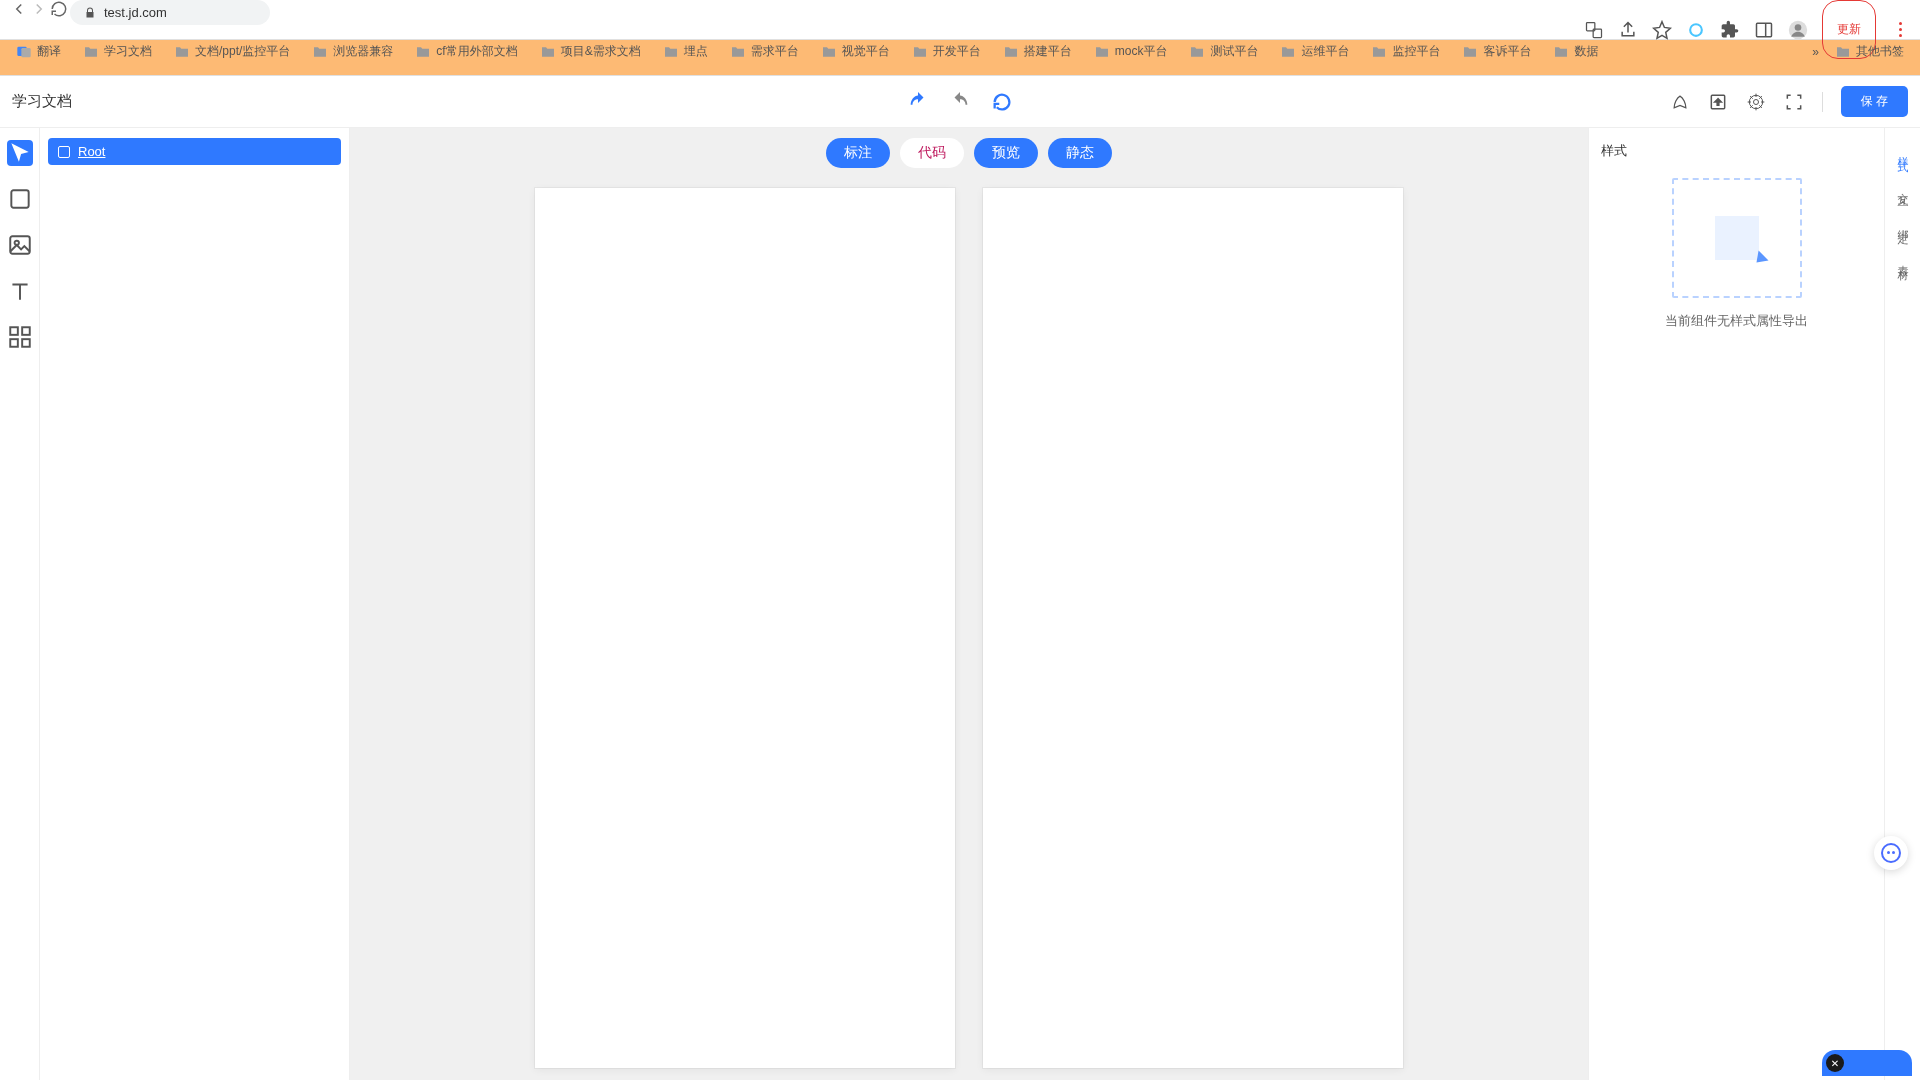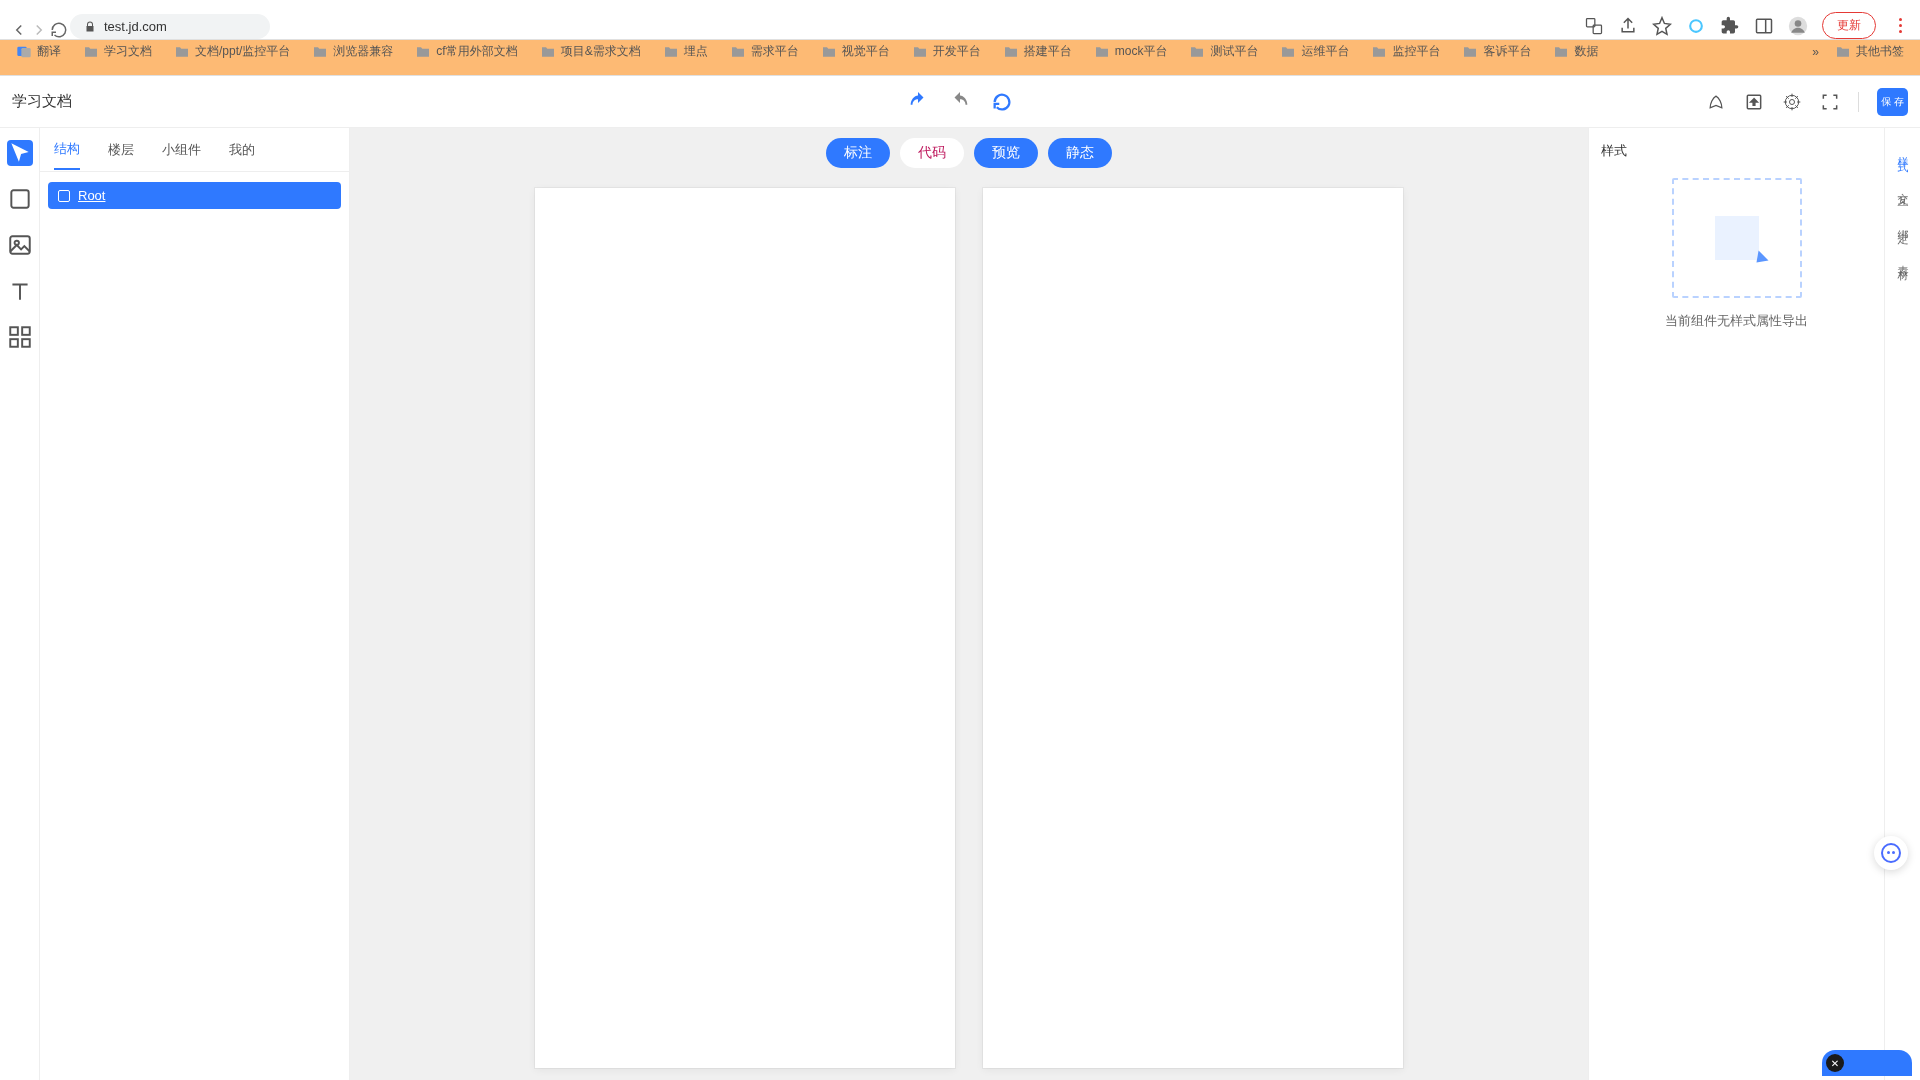--- a/index.html
+++ b/index.html
@@ -1,45 +1,45 @@
 <!DOCTYPE html>
 <html><head>
 <meta charset="utf-8">
 <style>
 * { margin:0; padding:0; box-sizing:border-box; font-family:-apple-system,"PingFang SC","Microsoft YaHei",sans-serif; }
 body { width:1920px; height:1080px; background:#fff; overflow:hidden; font-size:13px; color:#333; }
 
 
-.chrome-bar { height:40px; background:#fff; border-bottom:1px solid #e0e0e0; display:flex; align-items:flex-end; padding:0 10px; gap:2px; }
+.chrome-bar { height:40px; background:#fff; border-bottom:1px solid #e0e0e0; display:flex; align-items:flex-start; padding:0 10px; gap:2px; }
 .nav-arrow { width:18px; height:18px; color:#666; display:flex; align-items:center; justify-content:center; }
 .nav-arrow.disabled { color:#bbb; }
 .addr { flex:0 0 auto; display:flex; align-items:center; gap:8px; background:#f1f3f4; border-radius:20px; padding:5px 14px; min-width:200px; }
 .lock { width:12px; height:12px; }
 .chrome-icons { margin-left:auto; display:flex; align-items:center; gap:14px; }
 .chrome-icons .ci { width:20px; height:20px; color:#555; display:flex; align-items:center; justify-content:center; }
-.update-btn { border:1px solid #e53935; color:#e53935; border-radius:16px; padding:4px 14px; font-size:12px; }
+.update-btn { border:1px solid #e53935; color:#e53935; border-radius:16px; padding:20px 14px; font-size:12px; }
 .menu-dots { width:20px; display:flex; flex-direction:column; align-items:center; gap:3px; }
 .menu-dots span { width:3px; height:3px; background:#e53935; border-radius:50%; }
 
 
 .bm-bar { height:36px; background:#fdba74; border-bottom:1px solid #e0e0e0; display:flex; align-items:flex-start; padding:0 10px; gap:10px; }
 .bm { display:flex; align-items:center; gap:5px; color:#555; font-size:12px; padding:3px 6px; white-space:nowrap; }
 .bm .folder { width:16px; height:16px; }
 .bm-sep { margin-left:auto; display:flex; align-items:center; gap:10px; }
 .chevrons { color:#555; font-size:12px; }
 
 
 .app-header { height:52px; border-bottom:1px solid #eee; display:flex; align-items:center; padding:0 12px; }
 .app-title { font-size:15px; font-weight:500; }
 .hdr-center { position:absolute; left:50%; transform:translateX(-50%); display:flex; align-items:center; gap:20px; }
 .hdr-center .ic { width:22px; height:22px; color:#888; }
 .hdr-center .undo { color:#2f79ff; }
 .hdr-right { margin-left:auto; display:flex; align-items:center; gap:18px; }
 .hdr-right .ic { width:20px; height:20px; color:#555; }
-.save-btn { background:#2f79ff; color:#fff; border-radius:5px; padding:7px 4px; font-size:10px; }
+.save-btn { background:#2f79ff; color:#fff; border-radius:5px; padding:7px 20px; font-size:12px; }
 .vdiv { width:1px; height:20px; background:#ddd; }
 
 
 .main { display:flex; height:calc(1080px - 40px - 36px - 52px); position:relative; }
 
 
 .tool-rail { width:40px; background:#fff; border-right:1px solid #eee; display:flex; flex-direction:column; align-items:center; padding-top:12px; gap:20px; }
 .tool { width:26px; height:26px; display:flex; align-items:center; justify-content:center; border-radius:4px; color:#555; }
 .tool.active { background:#2f79ff; color:#fff; }
 
@@ -337,26 +337,20 @@
         <svg viewBox="0 0 24 24" fill="none" stroke="currentColor" stroke-width="1.8">
           <rect x="3" y="3" width="7" height="7"></rect>
           <rect x="14" y="3" width="7" height="7"></rect>
           <rect x="3" y="14" width="7" height="7"></rect>
           <rect x="14" y="14" width="7" height="7"></rect>
         </svg>
       </div>
   </div>
 
   <div class="left-panel">
-    <div class="lp-tabs">
-      <div class="lp-tab active">结构</div>
-      <div class="lp-tab">楼层</div>
-      <div class="lp-tab">小组件</div>
-      <div class="lp-tab">我的</div>
-    </div>
     <div class="tree">
       <div class="tree-node">
         <span class="box"></span>
         <span>Root</span>
       </div>
     </div>
   </div>
 
   <div class="canvas-wrap">
     <div class="view-tabs">

